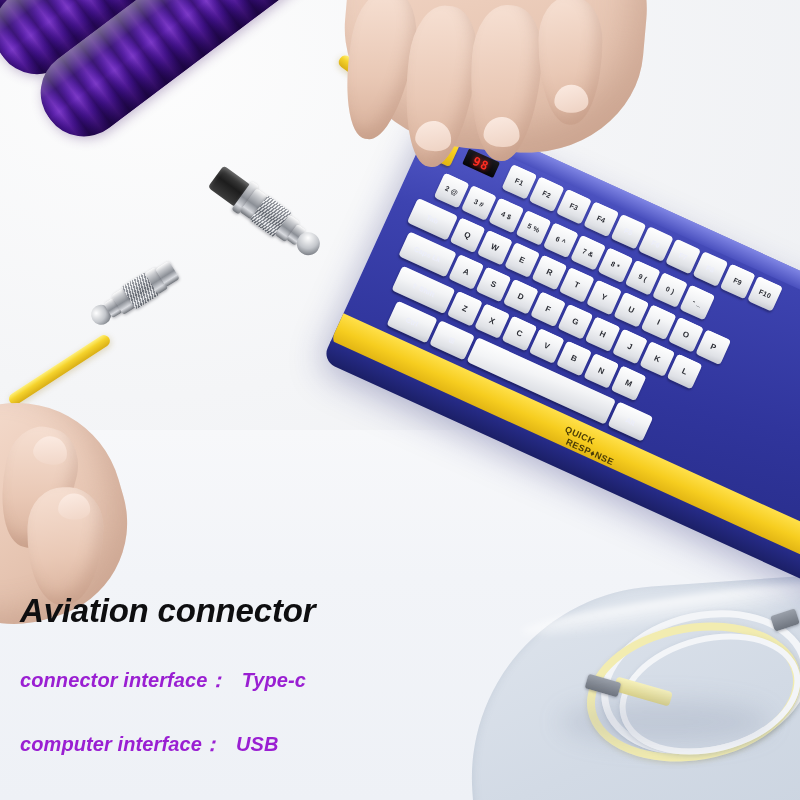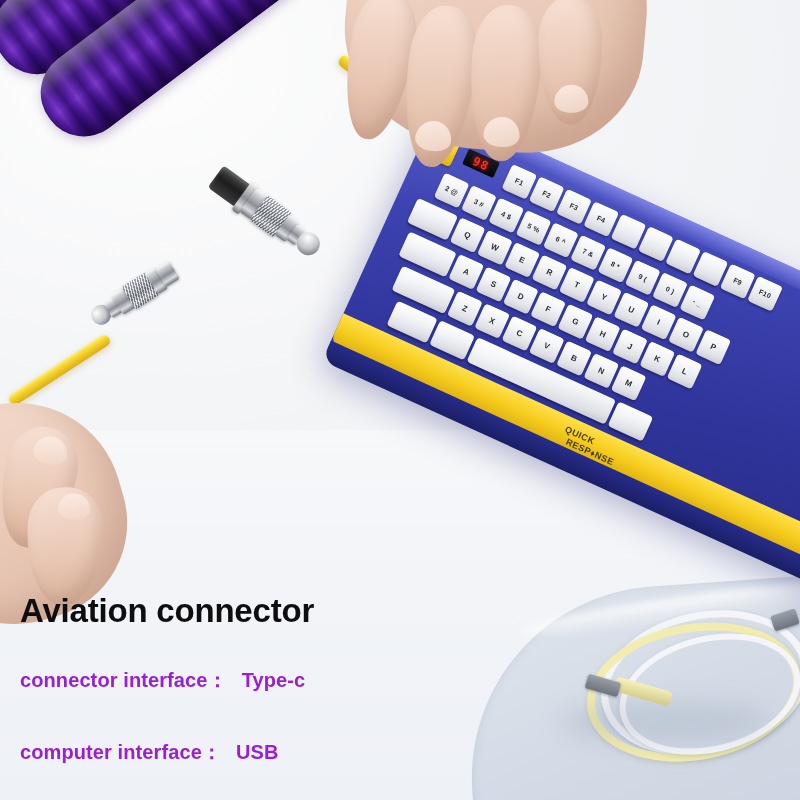--- a/index.html
+++ b/index.html
@@ -151,27 +151,27 @@
 
   
   .cable{position:absolute;border-radius:50%;border-style:solid;background:transparent;}
   .cable.white{border-color:#f3f5f8;box-shadow:0 2px 5px rgba(120,135,160,.30);}
   .cable.yel{border-color:#f2ecb0;box-shadow:0 2px 5px rgba(150,140,70,.25);}
   .plug{position:absolute;background:linear-gradient(180deg,#9aa0aa,#6e747e);border-radius:3px;
     box-shadow:0 1px 3px rgba(60,65,80,.4);}
   .plug-body{position:absolute;background:linear-gradient(180deg,#f7f2bd,#ddd48a);border-radius:4px;}
 
   
-  .caption{position:absolute;left:0;top:586px;width:656px;height:214px;}
+  .caption{position:absolute;left:0;top:586px;width:656px;height:214px;font-style:italic;}
   .cap-title{position:absolute;left:20px;top:6px;font-size:33px;font-weight:700;color:#0e0e10;
     letter-spacing:-.2px;}
   .cap-line{position:absolute;left:20px;font-size:20px;font-weight:700;color:#9a1fd2;
     letter-spacing:.1px;white-space:nowrap;}
   .cap-line.l1{top:81px;}
-  .cap-line.l2{top:153px;text-align:center;}
+  .cap-line.l2{top:145px;text-align:center;}
   .cap-val{margin-left:14px;}
   .soft-shadow{position:absolute;border-radius:50%;filter:blur(12px);background:rgba(110,120,150,.18);}
 </style>
 </head>
 <body>
 
 <div id="stage">
 
   <div class="surface-soft"></div>
   <div class="mousepad"></div>

